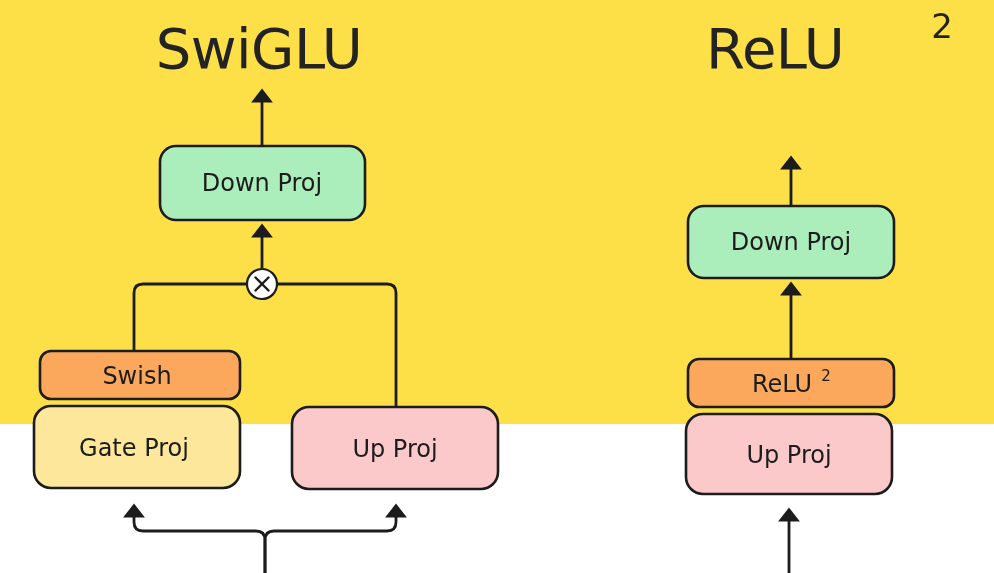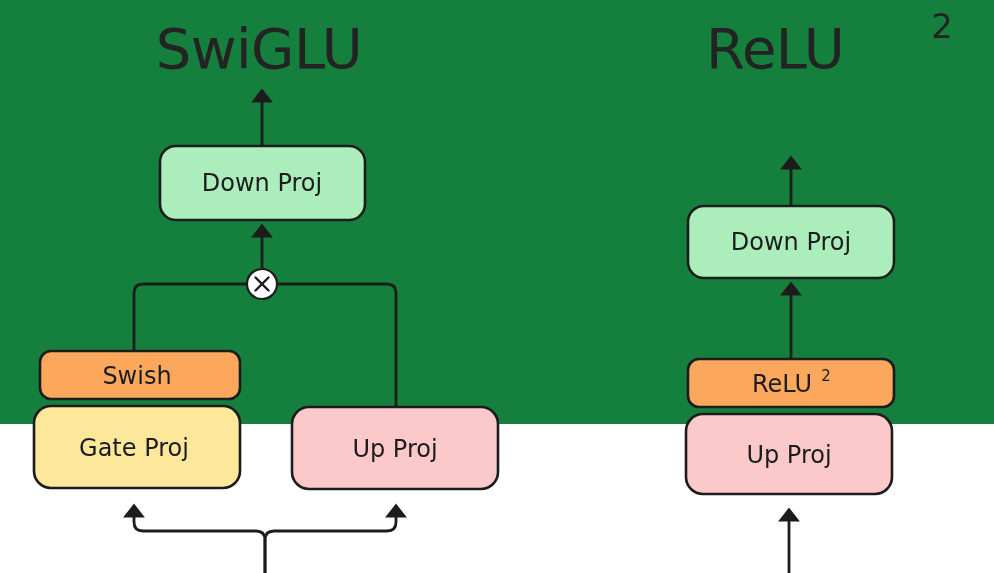--- a/index.html
+++ b/index.html
@@ -10,21 +10,21 @@
   body {
     width: 994px;
     height: 573px;
     overflow: hidden;
     font-family: "DejaVu Sans", "Liberation Sans", sans-serif;
   }
   #diagram-root {
     position: relative;
     width: 994px;
     height: 424px;
-    background: #15803d;
+    background: #fde047;
   }
   svg.diagram {
     display: block;
     width: 994px;
     height: 573px;
   }
   .title-text {
     font-family: "DejaVu Sans", "Liberation Sans", sans-serif;
     font-size: 56px;
     fill: #232323;

